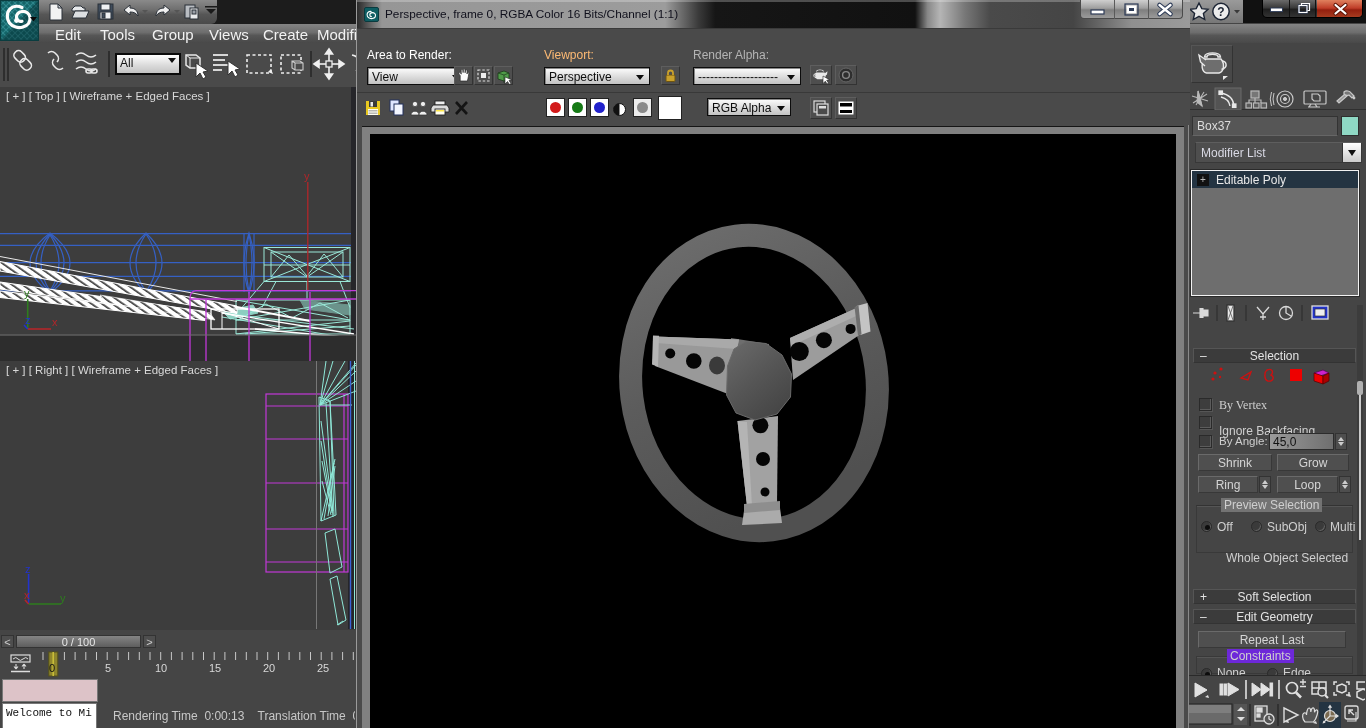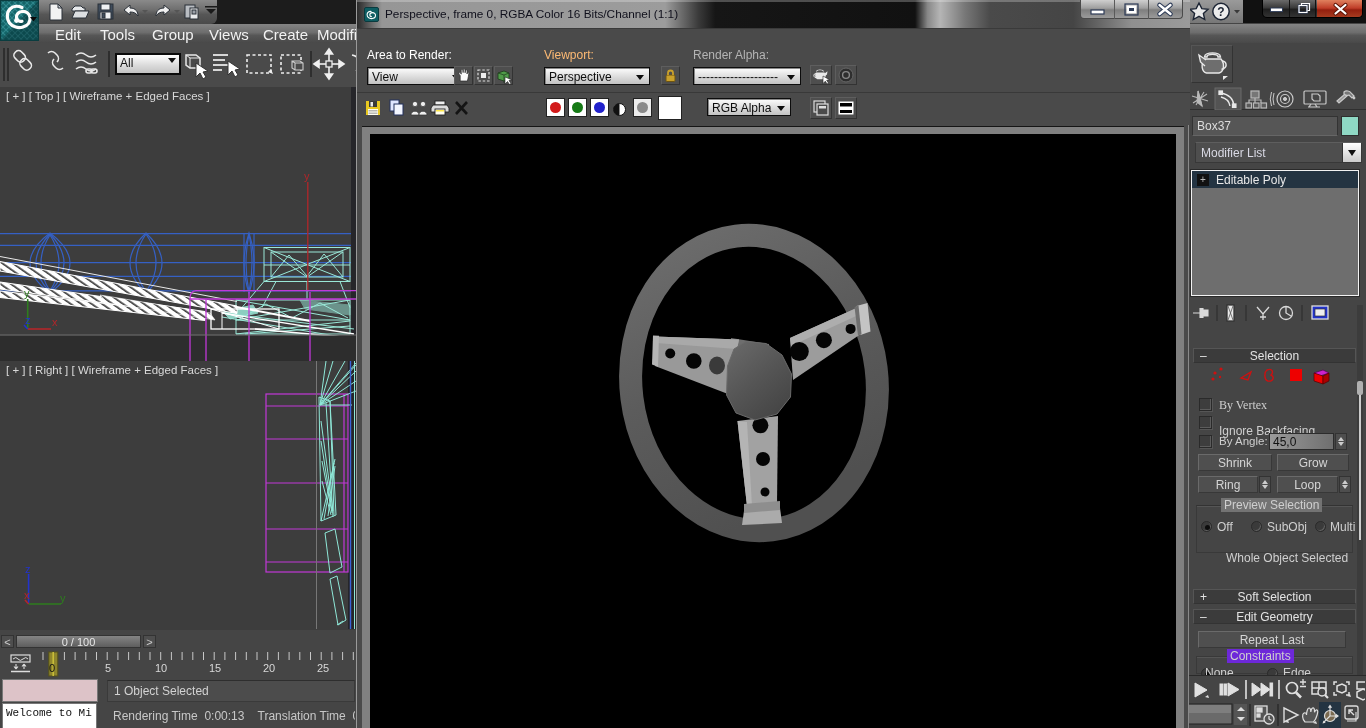--- a/index.html
+++ b/index.html
@@ -373,21 +373,20 @@
       </g>
       <rect x="48.8" y="2" width="9" height="24" fill="#8f862c" stroke="#55511a" stroke-width="1"></rect>
       <line x1="53.2" y1="2" x2="53.2" y2="26" stroke="#c8bd3a" stroke-width="1.6"></line>
       <text x="49" y="22" fill="#111" font-size="11">0</text>
     </svg>
   </div>
   <div id="statusarea" class="abs">
     <div class="abs" style="left:2px;top:2px;width:96px;height:23px;background:#ddc3c8;border:1px solid #777;"></div>
     <div class="abs" style="left:2px;top:26px;width:95px;height:25px;background:#fff;border:1px solid #777;border-bottom:none;
       font-family:'Liberation Mono',monospace;font-size:11px;color:#111;padding:3px 0 0 3px;white-space:nowrap;overflow:hidden;">Welcome to Mi</div>
-    <div class="abs" style="left:107px;top:3px;width:248px;height:22px;background:#4c4c4c;border:1px solid #3a3a3a;border-top-color:#2e2e2e;color:#d2d2d2;font-size:12px;padding:3px 0 0 6px;">1 Object Selected</div>
     <div class="abs" style="left:107px;top:28px;width:248px;height:22px;background:#454545;color:#c8c8c8;font-size:12px;padding:4px 0 0 6px;white-space:nowrap;overflow:hidden;">Rendering Time&nbsp; 0:00:13&nbsp;&nbsp;&nbsp; Translation Time&nbsp; 0:00:</div>
   </div>
   <div id="rpanel" class="abs">
 
     <div class="abs" style="left:2px;top:2px;width:42px;height:38px;background:#484848;border:1px solid #555;border-right-color:#333;border-bottom-color:#333;">
       <svg width="40" height="36" viewBox="0 0 40 36">
           <g fill="#6e6e6e" stroke="#e8e8e8" stroke-width="1.4">
             <path d="M15 11 c0 -3.5 11 -3.5 11 0 l2.5 0 c0 -5.5 -16 -5.5 -16 0 z"></path>
             <path d="M13 13 h16 c4.5 5.5 2.5 13 -2 14 h-12.5 c-4.5 -1 -6.5 -8.5 -1.5 -14 z"></path>
             <path d="M30 15 c4.5 0 5.5 5.5 2 7.5 l-2.5 1" fill="none"></path>
@@ -521,21 +520,21 @@
     <div class="roll" style="left:4px;top:546px;width:163px;height:15px;">
       <span style="position:absolute;left:6px;top:0;">+</span>Soft Selection
     </div>
     <div class="roll" style="left:4px;top:566px;width:163px;height:15px;">
       <span style="position:absolute;left:6px;top:0;">–</span>Edit Geometry
     </div>
     <div class="btn" style="left:9px;top:588px;width:148px;height:17px;padding-top:1px;">Repeat Last</div>
     <div class="abs" style="left:7px;top:613px;width:157px;height:18px;border:1px solid #393939;box-shadow:inset 0 1px 0 #555;"></div>
     <span class="txt" style="left:14px;top:606px;background:#6d28d9;padding:0 3px;margin-left:24px;">Constraints</span>
     <div class="radio sel" style="left:12px;top:625px;"></div>
-      <span class="txt" style="left:16px;top:623px;">None</span>
+      <span class="txt" style="left:28px;top:623px;">None</span>
     <div class="radio" style="left:78px;top:625px;"></div>
       <span class="txt" style="left:94px;top:623px;">Edge</span>
 
     <div class="abs" style="left:-1px;top:632px;width:178px;height:53px;background:#454545;border-top:1px solid #2a2a2a;">
       <svg width="177" height="53" viewBox="0 0 177 53">
         <g fill="#e0e0e0" stroke="#e0e0e0">
 
           <path d="M7 7 l12 7 -12 7 z"></path>
           <path d="M17 21 l4 1 -1 -3 z" stroke="none"></path>
 

